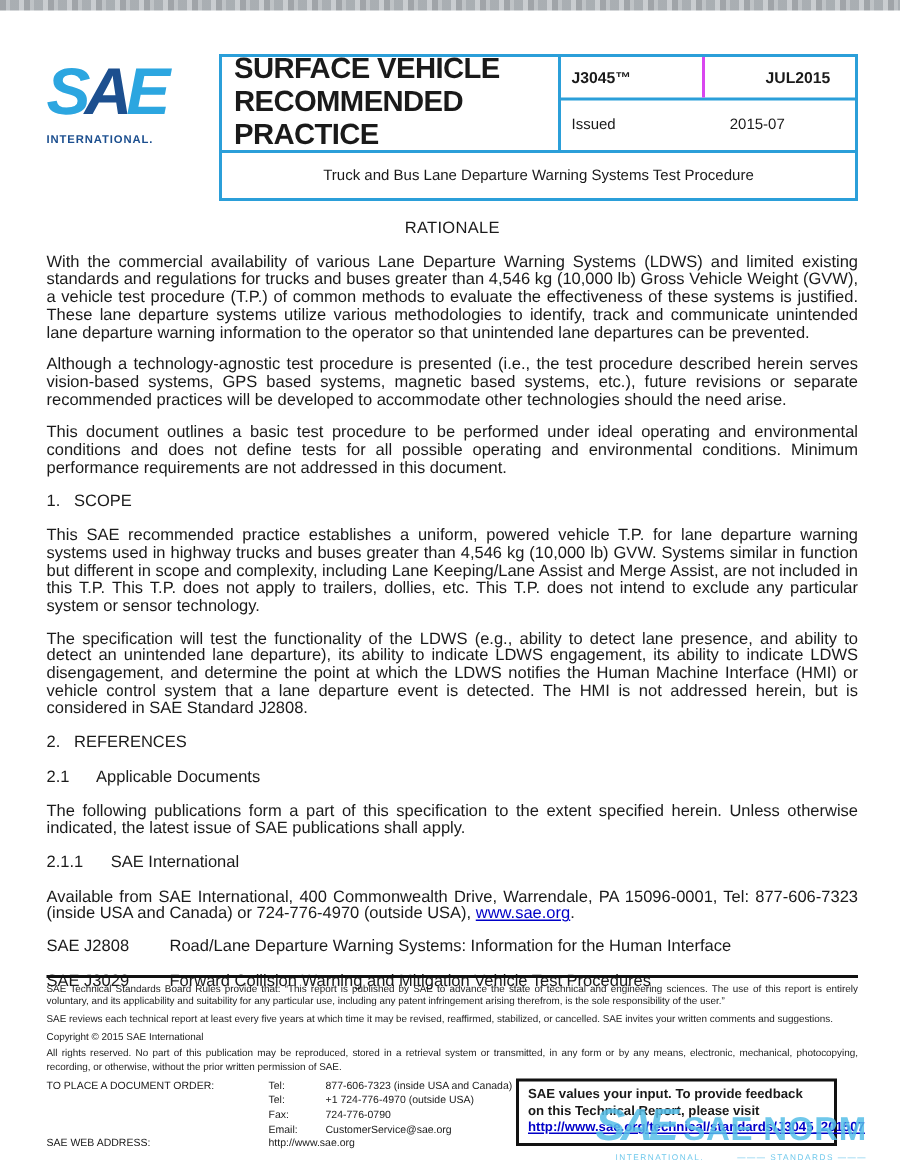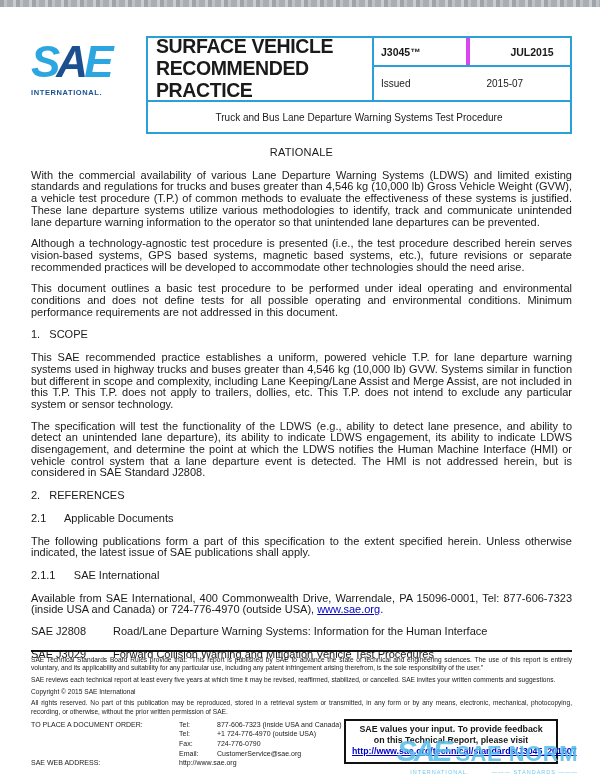--- a/index.html
+++ b/index.html
@@ -38,21 +38,21 @@
   .hdr-table { flex: 1 1 auto; border: 2px solid #2b9fd9; margin-left: 6px; }
   .hdr-top { display: flex; border-bottom: 2px solid #2b9fd9; height: 64px; }
   .hdr-title {
     flex: 1 1 auto; border-right: 2px solid #2b9fd9;
     display: flex; align-items: center; padding: 2px 6px 2px 8px;
     font-weight: bold; font-size: 19.5px; line-height: 1.12; letter-spacing: -.4px;
   }
   .hdr-right { width: 196px; flex: 0 0 auto; display: flex; flex-direction: column; }
   .hdr-right-top { display: flex; border-bottom: 2px solid #2b9fd9; height: 29px; }
   .hdr-docnum {
-    flex: 1 1 auto; border-right: 4px solid #d946ef;
+    flex: 1 1 auto; border-right: 2px solid #d946ef;
     display: flex; align-items: center; padding-left: 7px;
     font-weight: bold; font-size: 10.5px;
   }
   .hdr-docdate {
     width: 76px; flex: 0 0 auto; display: flex; align-items: center;
     justify-content: center; font-weight: bold; font-size: 10.5px; margin-left: 24px;
   }
   .hdr-issued {
     flex: 1 1 auto; display: flex; align-items: center;
     padding-left: 7px; font-size: 10px; gap: 76px;
@@ -79,21 +79,21 @@
   .fine { font-size: 6.6px; line-height: 8.2px; text-align: justify; color: #222; }
   .fine p { margin-bottom: 3.5px; }
   .order-block { margin-top: 4px; font-size: 7px; line-height: 9.6px; width: 320px; }
   .order-row { display: flex; }
   .order-label { width: 148px; flex: 0 0 auto; }
   .order-key { width: 38px; flex: 0 0 auto; }
   .order-val { flex: 1 1 auto; white-space: nowrap; }
   .feedback-box {
     position: absolute; right: 14px; top: 69px; width: 214px;
     border: 2px solid #111; padding: 3px 6px 5px 6px;
-    font-size: 8.8px; font-weight: bold; line-height: 11px; background: #fff; text-align: center;
+    font-size: 8.8px; font-weight: bold; line-height: 11px; background: #fff;
   }
   .feedback-box .link { font-weight: bold; }
   .watermark {
     position: absolute; right: -6px; top: 84px; z-index: 5;
     color: #56bfe8; opacity: .85; pointer-events: none; text-align: right;
     white-space: nowrap;
   }
   .wm-row { display: flex; align-items: baseline; gap: 6px; justify-content: flex-end; }
   .wm-sae { font-style: italic; font-weight: bold; font-size: 30px; letter-spacing: -3px; }
   .wm-norm { font-weight: bold; font-size: 22px; letter-spacing: .5px; }

